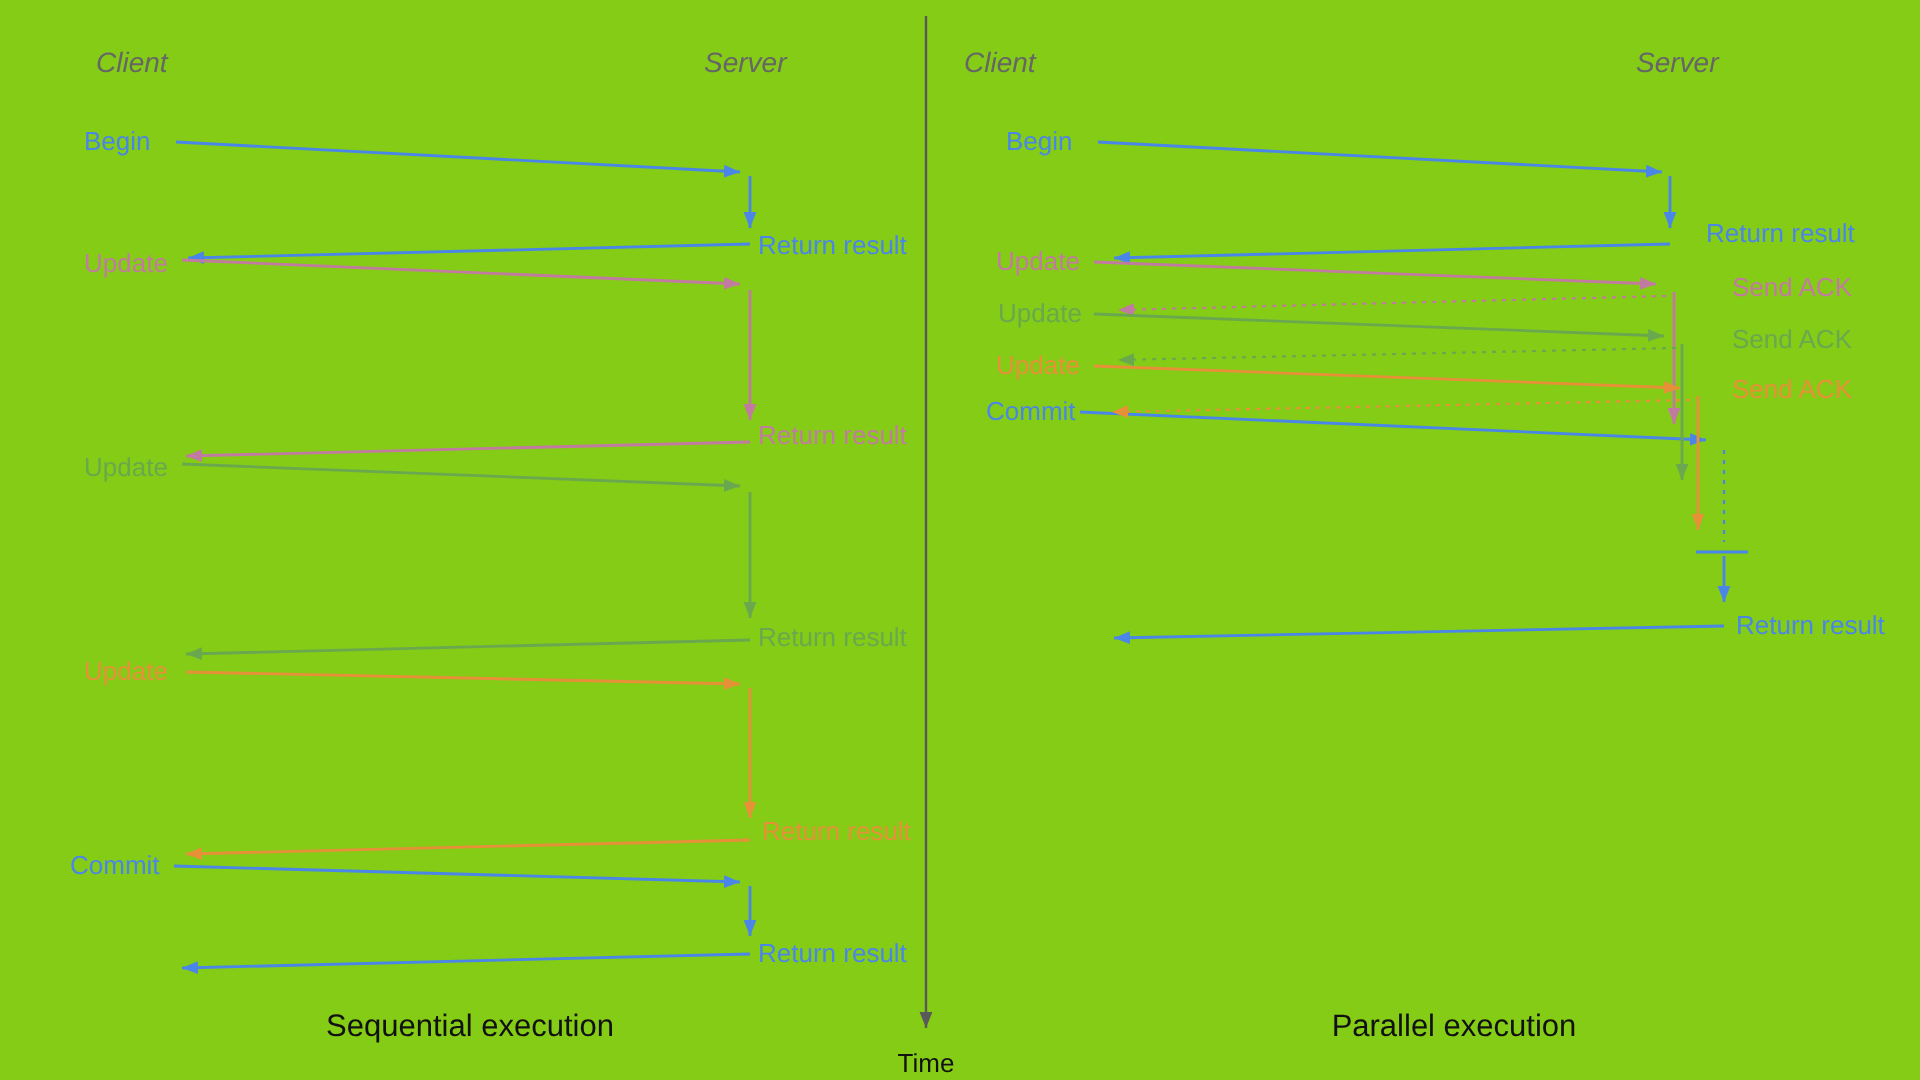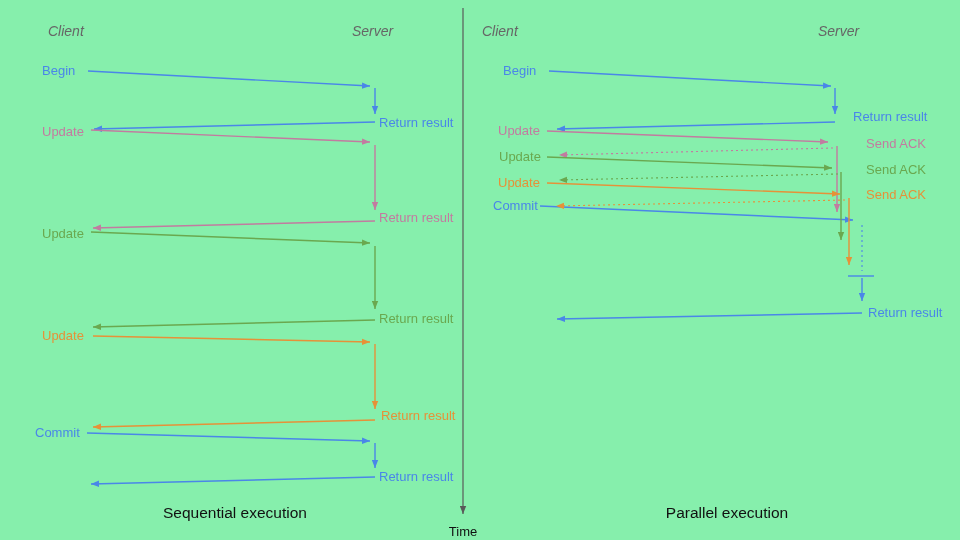--- a/index.html
+++ b/index.html
@@ -1,16 +1,16 @@
 <!DOCTYPE html>
 <html><head>
 <meta charset="utf-8">
 <style>
   html,body{margin:0;padding:0;background:#ffffff;}
-  .stage{width:960px;height:540px;position:relative;background:#86efac;overflow:hidden;}
+  .stage{width:960px;height:540px;position:relative;background:#84cc16;overflow:hidden;}
   svg{display:block;font-family:"Liberation Sans",sans-serif;}
   text{font-family:"Liberation Sans",sans-serif;}
   .hdr{font-size:14px;font-style:italic;}
   .msg{font-size:13px;}
   .cap{font-size:15.5px;text-anchor:middle;}
   .tlbl{font-size:13px;text-anchor:middle;}
   .ln{fill:none;stroke-width:1.4;}
   .dot{fill:none;stroke-width:1.1;stroke-dasharray:2 3;}
   .axis{fill:none;stroke-width:1.2;}
 </style>

